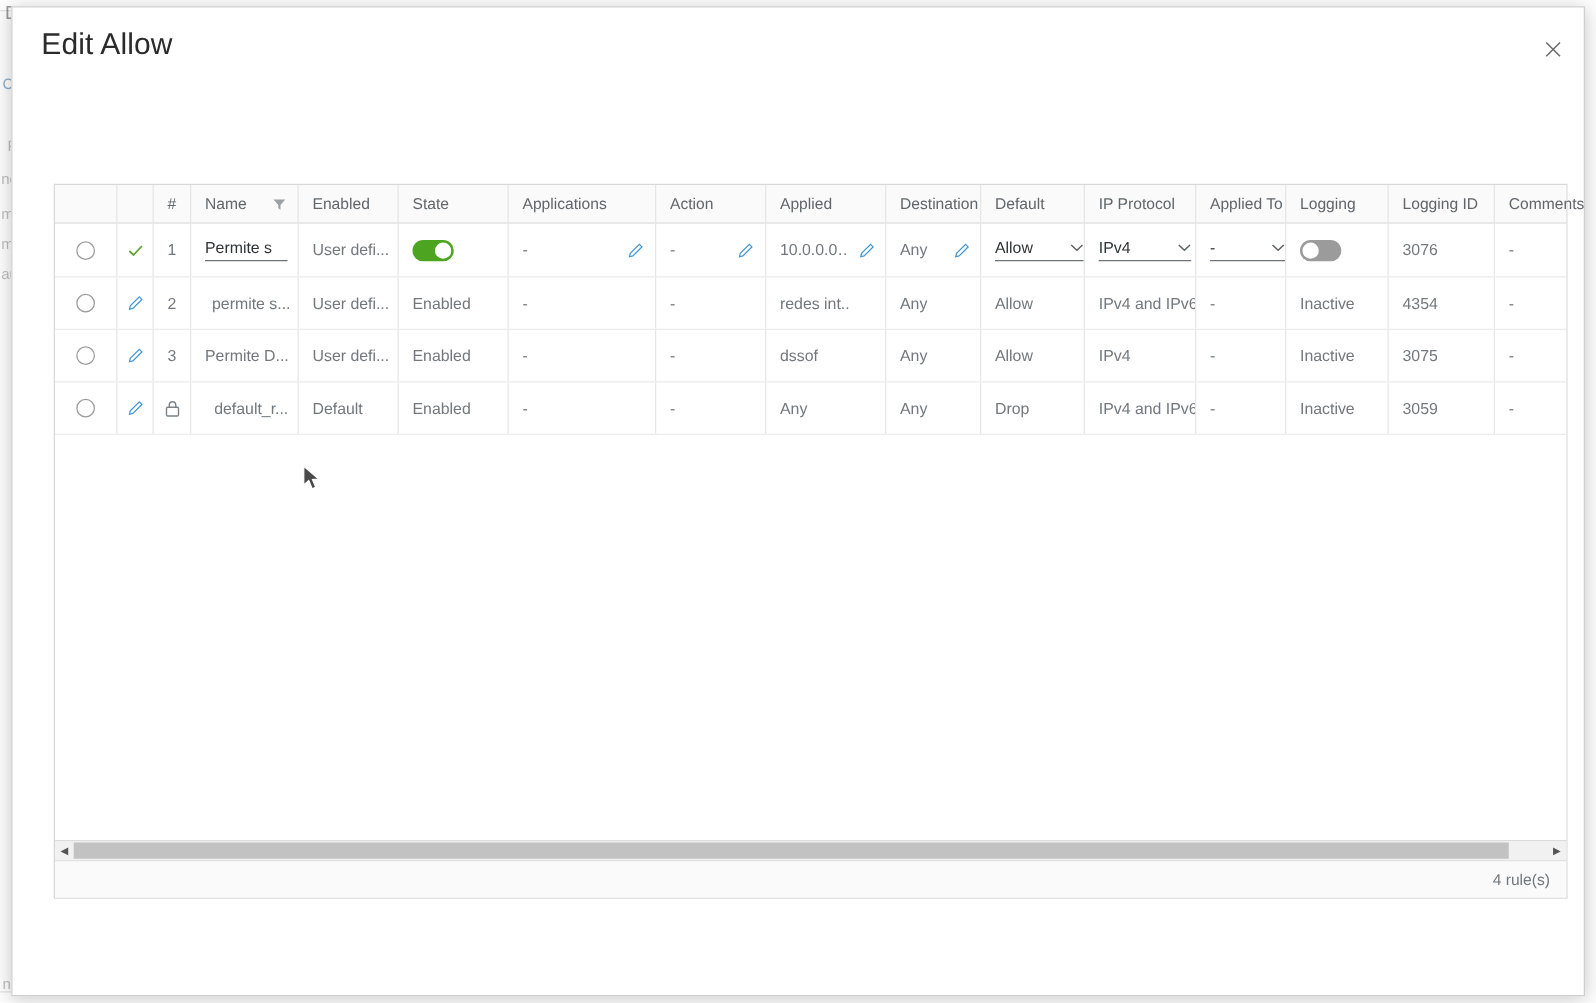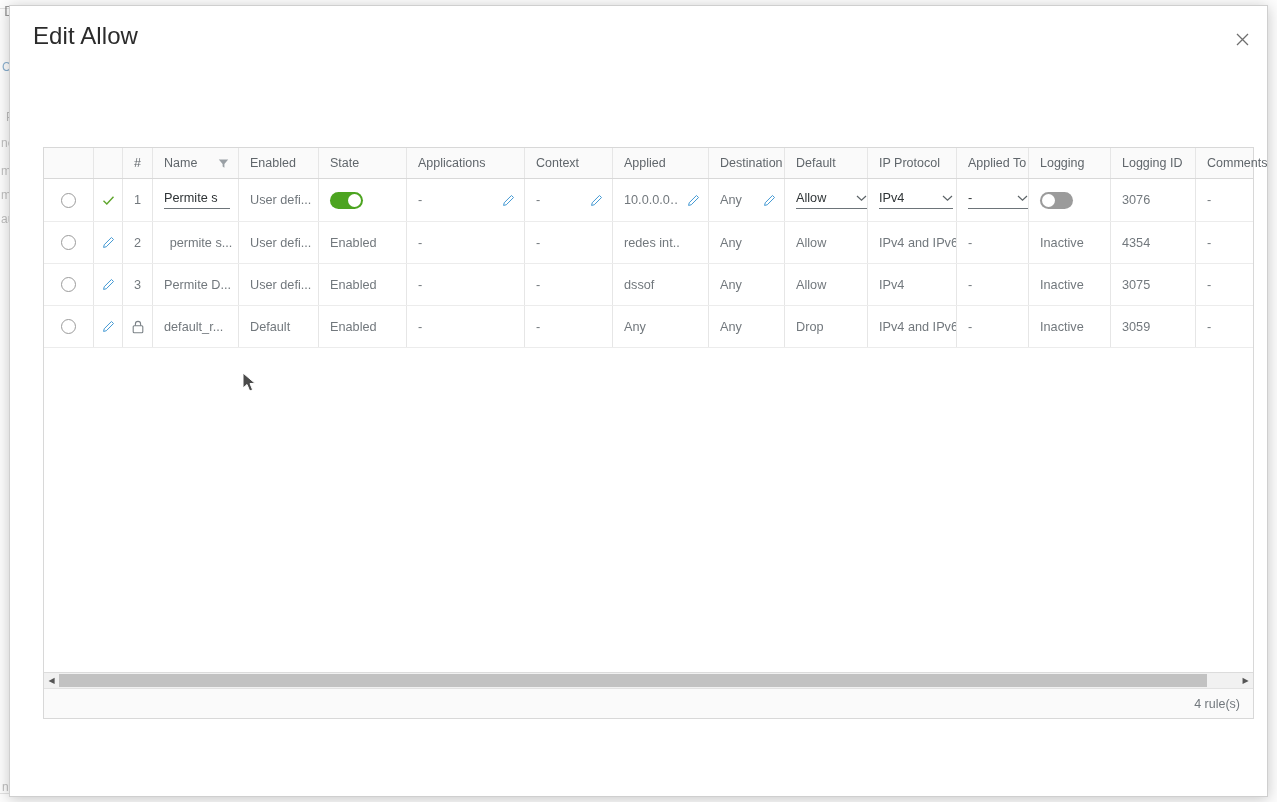--- a/index.html
+++ b/index.html
@@ -316,21 +316,21 @@
           <span>Enabled</span>
         </div>
         <div class="th" style="width: 88px;">
           <span>State</span>
         </div>
         <div class="th no-div" style="width: 86px;">
           <span>Applications</span>
         </div>
         <div class="th" style="width: 32px;"></div>
         <div class="th no-div" style="width: 56px;">
-          <span>Context</span>
+          <span>Action</span>
         </div>
         <div class="th" style="width: 32px;"></div>
         <div class="th no-div" style="width: 66px;">
           <span>Applied</span>
         </div>
         <div class="th" style="width: 30px;"></div>
         <div class="th no-div" style="width: 46px;">
           <span>Destination</span>
         </div>
         <div class="th" style="width: 30px;"></div>
@@ -590,21 +590,21 @@
             </span>
           </div>
           <div class="cell sep ctr" style="width: 30px;">
             <span class="lock">
               <svg aria-hidden="true" width="12" height="14" viewBox="0 0 12 14">
                 <rect x="1.2" y="5.8" width="9.6" height="7" rx="1" stroke="currentColor" stroke-width="1.1" fill="none"></rect>
                 <path d="M3.4 5.8 V4 a2.6 2.6 0 0 1 5.2 0 V5.8" stroke="currentColor" stroke-width="1.1" fill="none"></path>
               </svg>
             </span>
           </div>
-          <div class="cell sep" style="width: 86px;">
+          <div class="cell sep" style="width: 86px; justify-content: center;">
             <span>default_r...</span>
           </div>
           <div class="cell sep" style="width: 80px;">
             <span>Default</span>
           </div>
           <div class="cell sep" style="width: 88px;">
             <span>Enabled</span>
           </div>
           <div class="cell" style="width: 86px;">
             <span>-</span>

